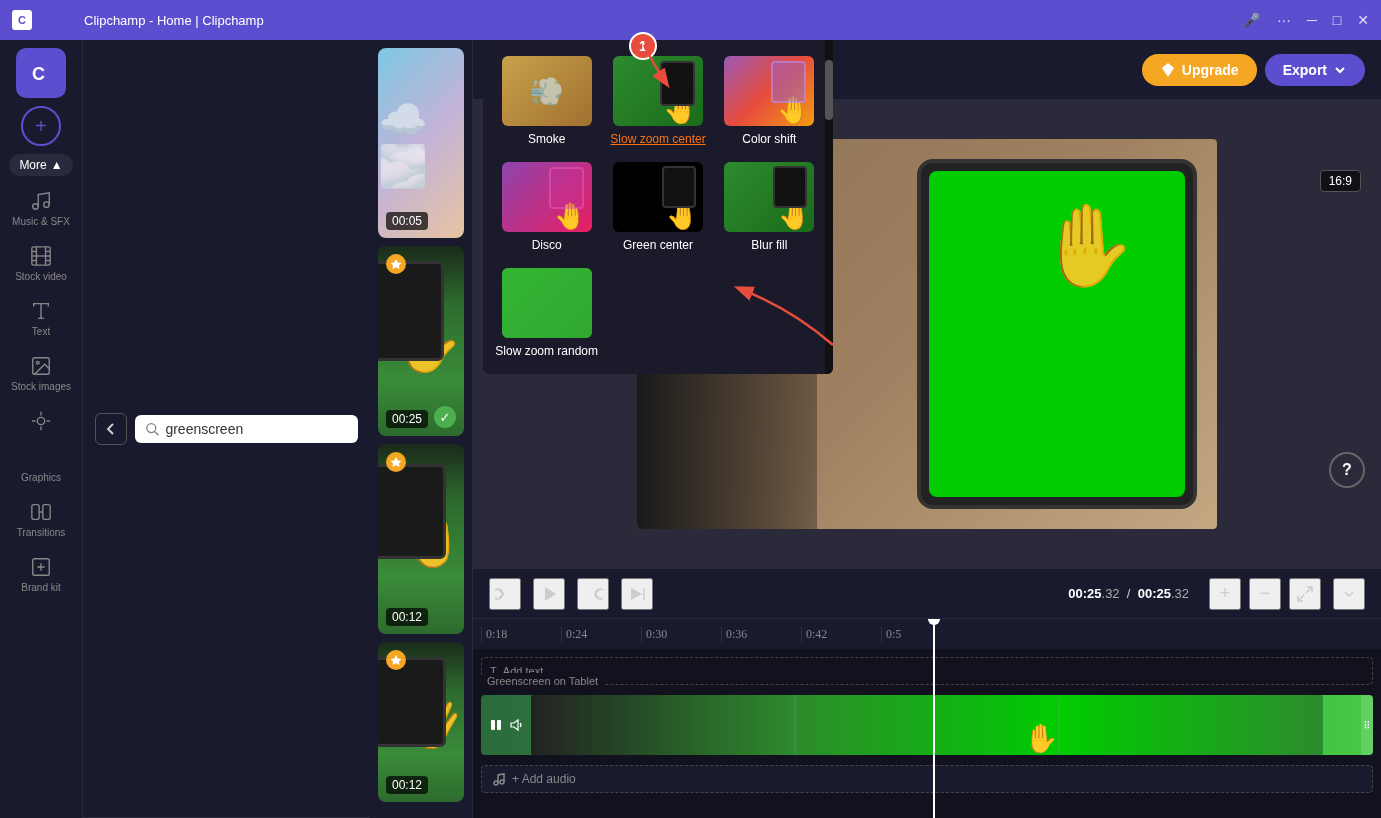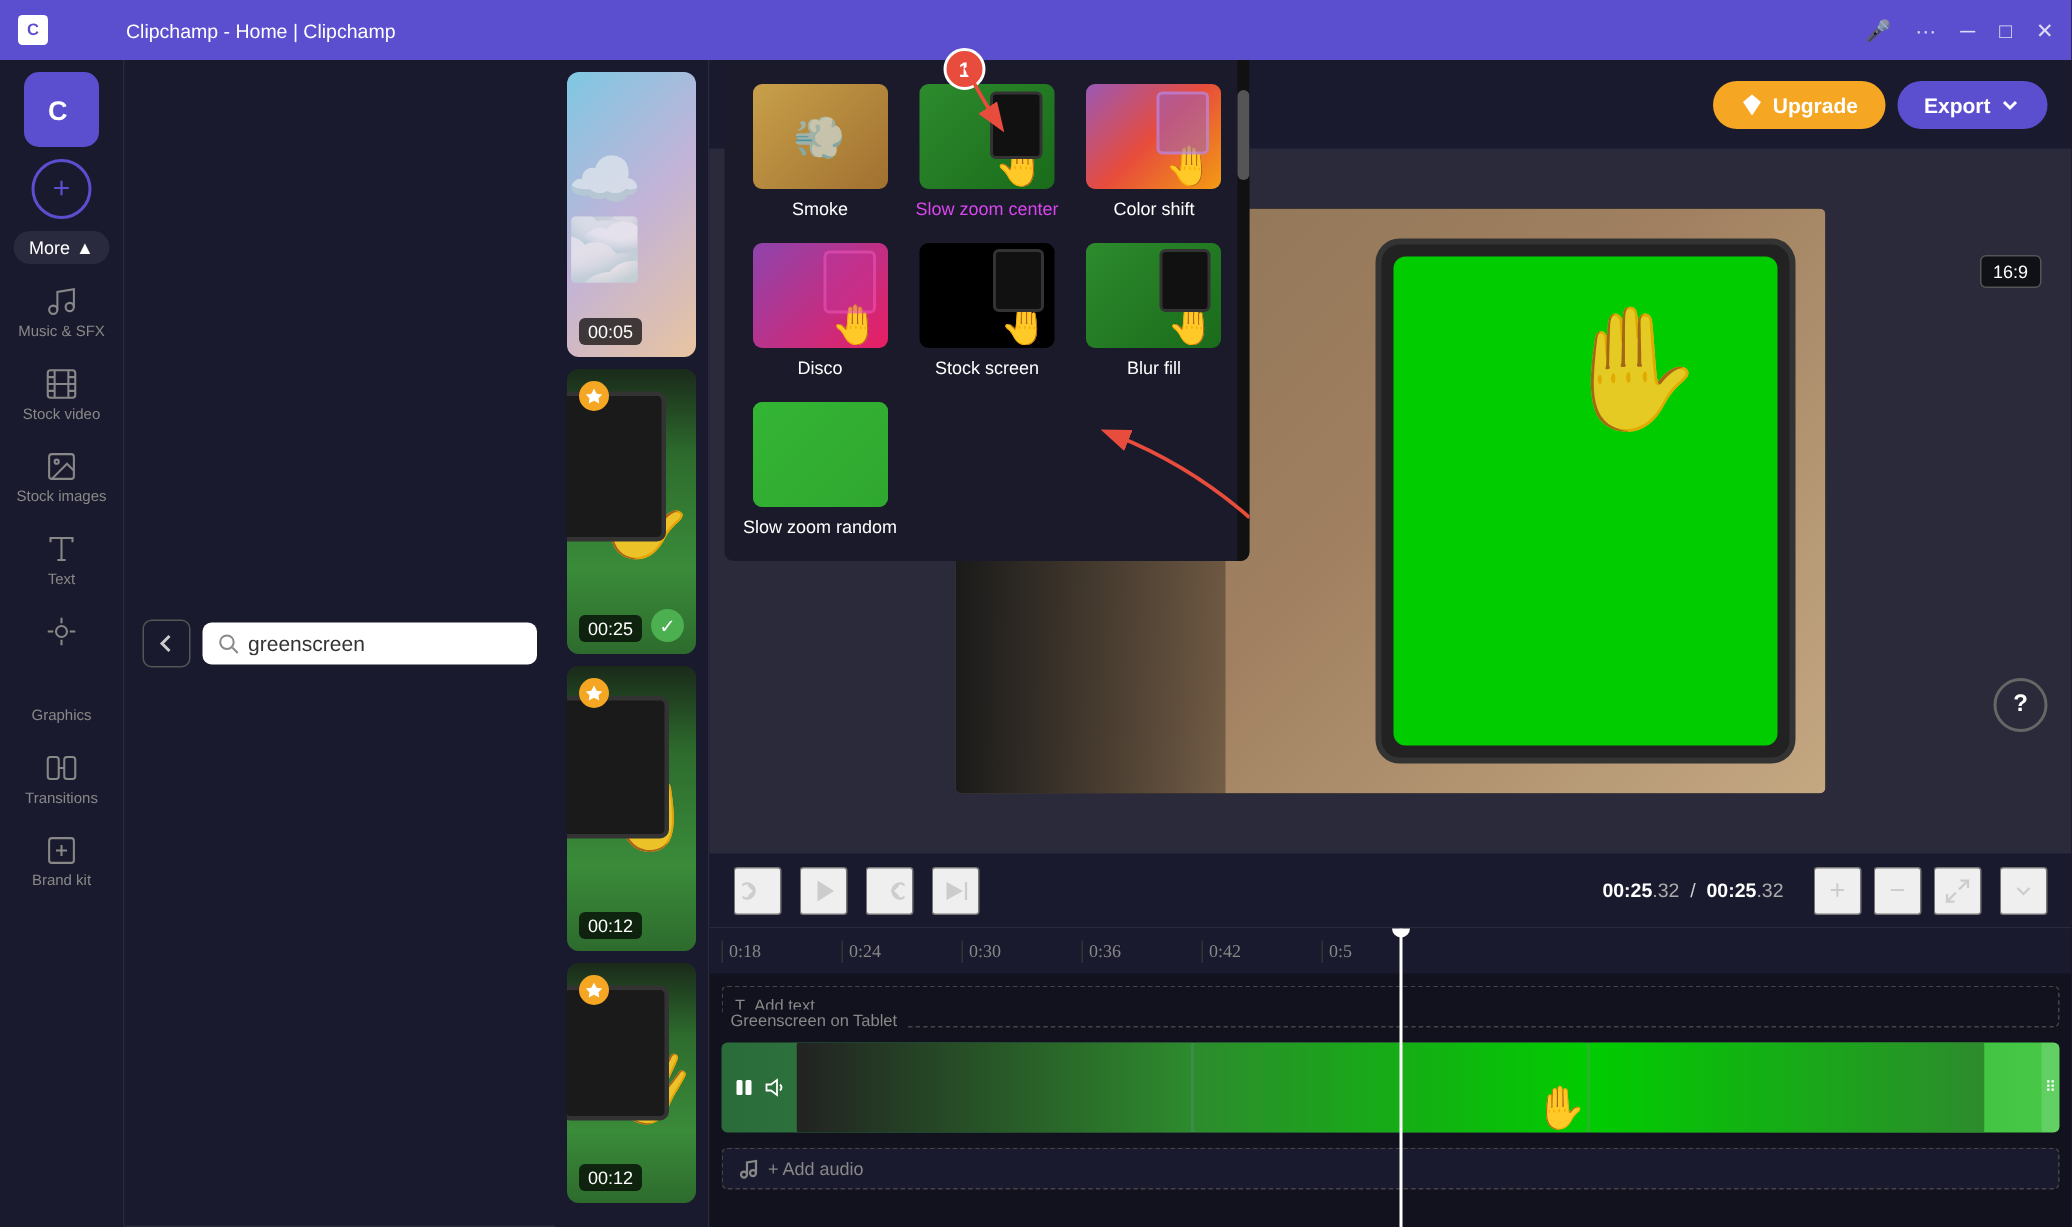--- a/index.html
+++ b/index.html
@@ -476,34 +476,34 @@
         <line x1="17" y1="7" x2="22" y2="7"></line>
         <line x1="2" y1="17" x2="7" y2="17"></line>
         <line x1="17" y1="17" x2="22" y2="17"></line>
         <line x1="2" y1="12" x2="22" y2="12"></line>
       </svg>
       <span style="color:#888;font-size:10px;text-align:center;">Stock video</span>
     </div>
 
     <div class="sidebar-item">
       <svg viewBox="0 0 24 24" fill="none" stroke="#888" stroke-width="1.5">
+        <polyline points="4,7 4,4 20,4 20,7"></polyline>
+        <line x1="9" y1="20" x2="15" y2="20"></line>
+        <line x1="12" y1="4" x2="12" y2="20"></line>
+      </svg>
+      <span style="color:#888;font-size:10px;">Text</span>
+    </div>
+
+    <div class="sidebar-item">
+      <svg viewBox="0 0 24 24" fill="none" stroke="#888" stroke-width="1.5">
         <rect x="3" y="3" width="18" height="18" rx="2"></rect>
         <circle cx="8.5" cy="8.5" r="1.5"></circle>
         <polyline points="21,15 16,10 5,21"></polyline>
       </svg>
       <span style="color:#888;font-size:10px;text-align:center;">Stock images</span>
-    </div>
-
-    <div class="sidebar-item">
-      <svg viewBox="0 0 24 24" fill="none" stroke="#888" stroke-width="1.5">
-        <polyline points="4,7 4,4 20,4 20,7"></polyline>
-        <line x1="9" y1="20" x2="15" y2="20"></line>
-        <line x1="12" y1="4" x2="12" y2="20"></line>
-      </svg>
-      <span style="color:#888;font-size:10px;">Text</span>
     </div>
 
     <div class="sidebar-item">
       <svg viewBox="0 0 24 24" fill="none" stroke="#888" stroke-width="1.5">
         <circle cx="12" cy="12" r="4"></circle>
         <line x1="12" y1="2" x2="12" y2="6"></line>
         <line x1="12" y1="18" x2="12" y2="22"></line>
         <line x1="2" y1="12" x2="6" y2="12"></line>
         <line x1="18" y1="12" x2="22" y2="12"></line>
       </svg>
@@ -606,21 +606,21 @@
           <div class="effect-thumb et-smoke" style="width:90px;height:70px;border-radius:6px;background:linear-gradient(135deg,#c8a04a,#a07030);display:flex;align-items:center;justify-content:center;">
             <div style="font-size:28px;opacity:0.6;">💨</div>
           </div>
           <span style="color:white;font-size:12px;">Smoke</span>
         </div>
         <div class="effect-item">
           <div class="effect-thumb" style="width:90px;height:70px;border-radius:6px;background:linear-gradient(135deg,#2d8b2d,#1a6b1a);position:relative;overflow:hidden;">
             <div style="position:absolute;right:5px;bottom:0;font-size:28px;">🤚</div>
             <div style="position:absolute;right:8px;top:5px;width:35px;height:45px;background:#111;border-radius:4px;border:2px solid #333;"></div>
           </div>
-          <span style="color:#d946ef;font-size:12px;text-align:center;">Slow zoom center</span>
+          <span style="color:#f97316;font-size:12px;text-align:center;text-decoration:underline;">Slow zoom center</span>
         </div>
         <div class="effect-item">
           <div class="effect-thumb" style="width:90px;height:70px;border-radius:6px;background:linear-gradient(135deg,#9b59b6,#e74c3c,#f39c12);display:flex;align-items:center;justify-content:center;position:relative;overflow:hidden;">
             <div style="position:absolute;right:5px;bottom:0;font-size:26px;">🤚</div>
             <div style="position:absolute;right:8px;top:5px;width:35px;height:42px;background:rgba(150,100,200,0.5);border-radius:4px;border:2px solid rgba(200,150,250,0.5);"></div>
           </div>
           <span style="color:white;font-size:12px;">Color shift</span>
         </div>
 
         <div class="effect-item">
@@ -628,21 +628,21 @@
             <div style="position:absolute;right:5px;bottom:0;font-size:26px;">🤚</div>
             <div style="position:absolute;right:8px;top:5px;width:35px;height:42px;background:rgba(200,50,150,0.4);border-radius:4px;border:2px solid rgba(250,100,200,0.4);"></div>
           </div>
           <span style="color:white;font-size:12px;">Disco</span>
         </div>
         <div class="effect-item">
           <div class="effect-thumb" style="width:90px;height:70px;border-radius:6px;background:#000;position:relative;overflow:hidden;">
             <div style="position:absolute;right:4px;bottom:0;font-size:26px;">🤚</div>
             <div style="position:absolute;right:7px;top:4px;width:34px;height:42px;background:#111;border-radius:4px;border:2px solid #333;"></div>
           </div>
-          <span style="color:white;font-size:12px;text-align:center;">Stock screen</span>
+          <span style="color:white;font-size:12px;text-align:center;">Green center</span>
         </div>
         <div class="effect-item">
           <div class="effect-thumb" style="width:90px;height:70px;border-radius:6px;background:linear-gradient(135deg,#2d8b2d,#1a6b1a);position:relative;overflow:hidden;">
             <div style="position:absolute;right:4px;bottom:0;font-size:26px;">🤚</div>
             <div style="position:absolute;right:7px;top:4px;width:34px;height:42px;background:#111;border-radius:4px;border:2px solid #333;"></div>
           </div>
           <span style="color:white;font-size:12px;">Blur fill</span>
         </div>
 
         <div class="effect-item">

